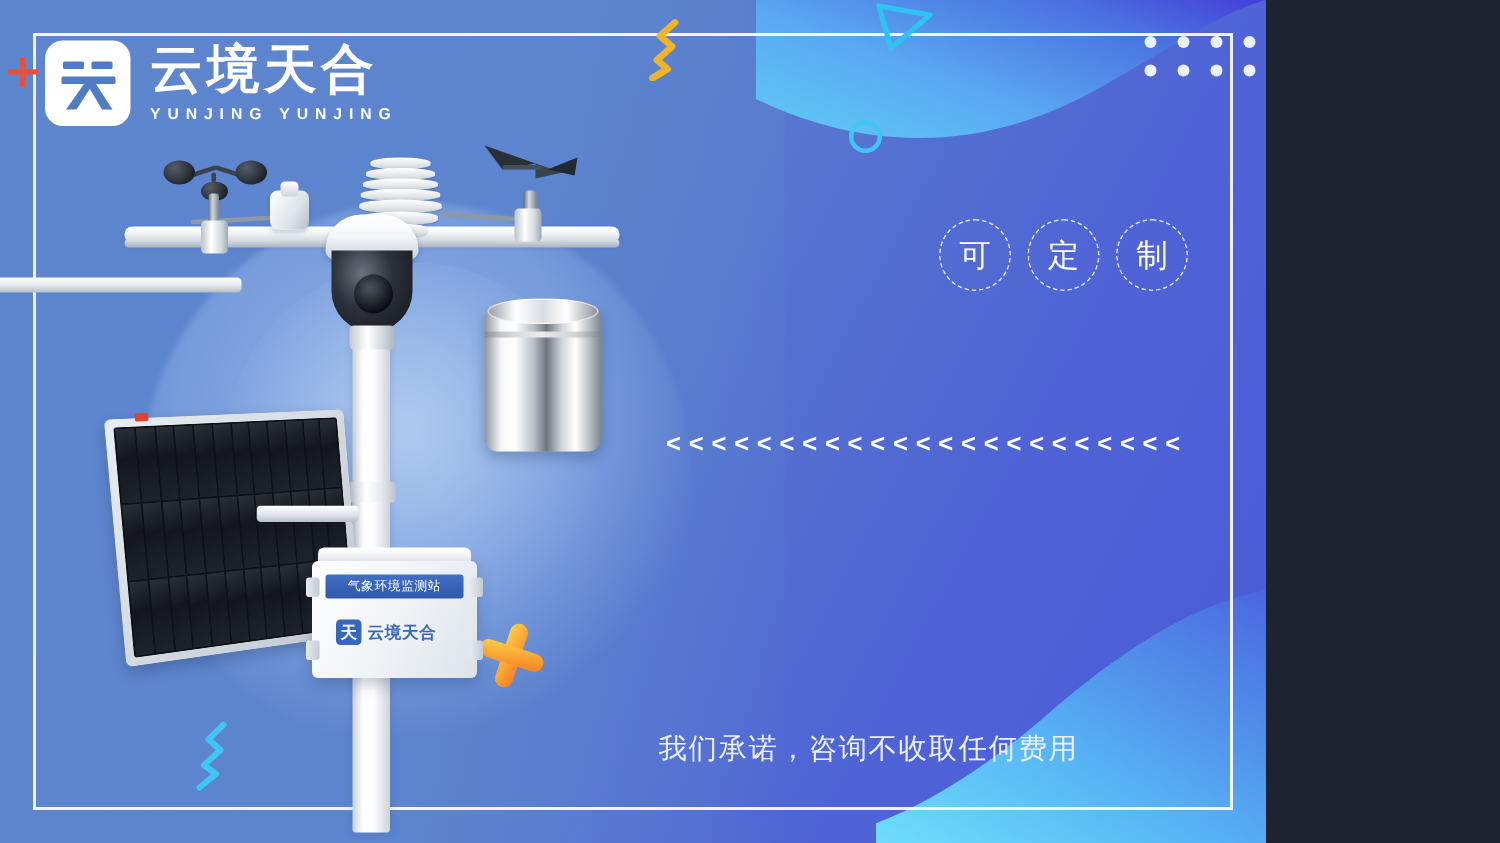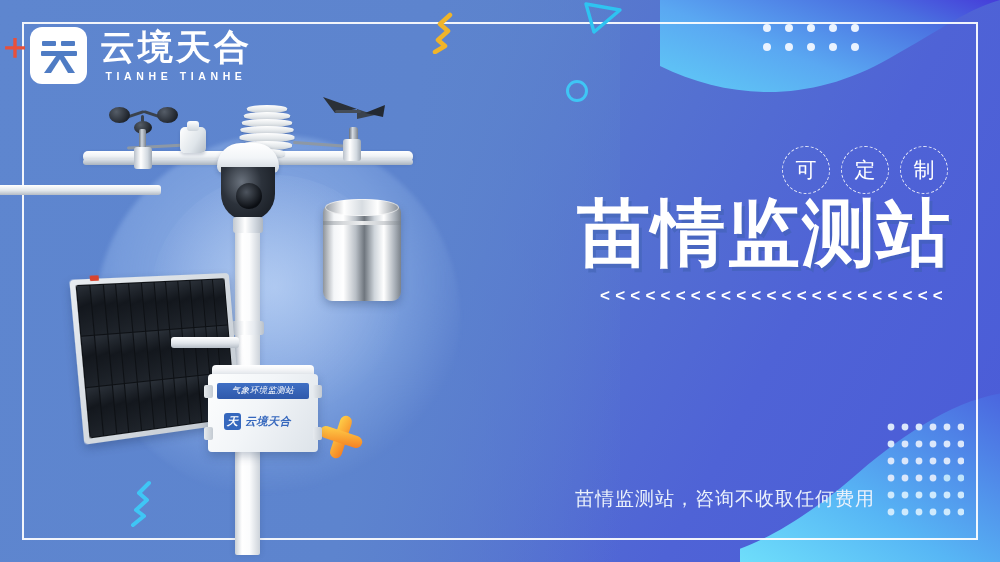--- a/index.html
+++ b/index.html
@@ -1,18 +1,18 @@
 <!DOCTYPE html>
 <html><head>
 <meta charset="utf-8">
 <style>
   html,body{margin:0;padding:0;background:#1e2330;}
   *{box-sizing:border-box;}
   #banner{
-    position:relative;width:1000px;height:562px;overflow:hidden;
+    position:relative;width:844px;height:562px;overflow:hidden;
     font-family:"Liberation Sans","DejaVu Sans",sans-serif;
     background:#5b84cf;
     user-select:none;
   }
   
   .bg-base{position:absolute;inset:0;
     background:linear-gradient(118deg,#5b82cc 0%,#5a80cb 38%,#4f63d6 74%,#4a5bd8 100%);
   }
   .bg-left-wash{position:absolute;left:0;top:0;width:62%;height:100%;
     background:linear-gradient(100deg,#5e86cf 0%,#5d84ce 60%,rgba(93,132,206,0) 100%);
@@ -43,21 +43,21 @@
   .deco{position:absolute;pointer-events:none;}
   .plus-red{left:4px;top:38px;width:22px;height:22px;}
   .zig-yellow{left:428px;top:12px;}
   .tri-cyan{left:580px;top:0px;}
   .circ-cyan{left:566px;top:80px;width:22px;height:22px;border:3px solid #3fc6f5;border-radius:50%;}
   .zig-cyan{left:120px;top:480px;}
   .x-orange{left:316px;top:412px;}
   .dots-top{position:absolute;left:762px;top:22px;}
   .dots-bottom{position:absolute;left:886px;top:422px;}
   
-  .station{position:absolute;left:75px;top:85px;width:370px;height:470px;font-style:italic;}
+  .station{position:absolute;left:75px;top:85px;width:370px;height:470px;}
   .mast{position:absolute;left:160px;top:60px;width:25px;height:410px;
     background:linear-gradient(90deg,#c9cfd6 0%,#ffffff 28%,#fbfcfd 58%,#cdd3da 100%);
     border-radius:2px;box-shadow:0 0 6px rgba(40,60,100,.18);}
   .mast-joint{position:absolute;left:156px;width:33px;height:14px;border-radius:3px;
     background:linear-gradient(90deg,#bcc4cd,#ffffff 40%,#e6eaef 70%,#b9c1ca);}
   .crossbar{position:absolute;left:8px;top:66px;width:330px;height:11px;border-radius:5px;
     background:linear-gradient(180deg,#ffffff 0%,#f0f3f6 45%,#c4ccd4 100%);
     box-shadow:0 2px 4px rgba(30,50,90,.22);}
   .crossbar-d{position:absolute;left:8px;top:74px;width:330px;height:6px;border-radius:3px;
     background:linear-gradient(180deg,#dfe4ea,#aab4bf);}
@@ -305,21 +305,21 @@
           <rect x="3" y="4" width="14" height="5" rx="1"></rect>
           <rect x="22" y="4" width="14" height="5" rx="1"></rect>
           <rect x="2" y="14" width="36" height="5" rx="1"></rect>
           <path d="M17 19 L23 19 L12 36 L5 36 Z"></path>
           <path d="M19 19 L25 19 L36 36 L29 36 Z"></path>
         </g>
       </svg>
     </div>
     <div class="logo-text-wrap">
       <div class="logo-cn">云境天合</div>
-      <div class="logo-en">TIANHE TIANHE</div>
+      <div class="logo-en">YUNJING YUNJING</div>
     </div>
   </div>
 
   <div class="station">
 
     <div class="crossbar"></div>
     <div class="crossbar-d"></div>
     <div class="cable" style="left:52px;top:60px;width:60px;transform:rotate(-3deg);"></div>
     <div class="cable" style="left:218px;top:58px;width:58px;transform:rotate(4deg);"></div>
 
@@ -439,21 +439,20 @@
       </div>
     </div>
   </div>
 
   <div class="badges">
     <div class="badge">可</div>
     <div class="badge">定</div>
     <div class="badge">制</div>
   </div>
 
-  <div class="headline">苗情监测站</div>
 
   <div class="chevrons">&lt;&lt;&lt;&lt;&lt;&lt;&lt;&lt;&lt;&lt;&lt;&lt;&lt;&lt;&lt;&lt;&lt;&lt;&lt;&lt;&lt;&lt;&lt;</div>
 
 
 
-  <div class="promise">苗情监测站，咨询不收取任何费用</div>
+  <div class="promise">我们承诺，咨询不收取任何费用</div>
 
 </div>
 
 </body></html>

